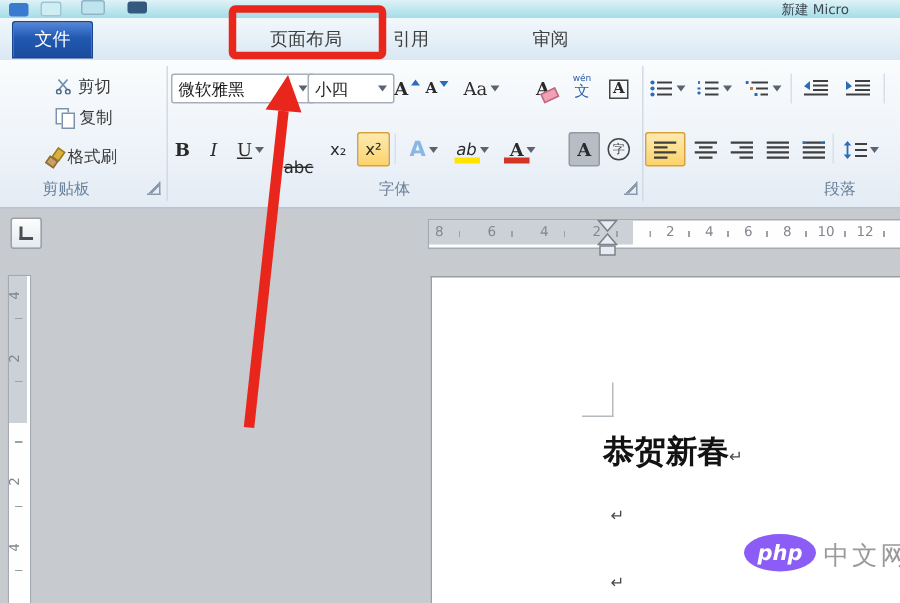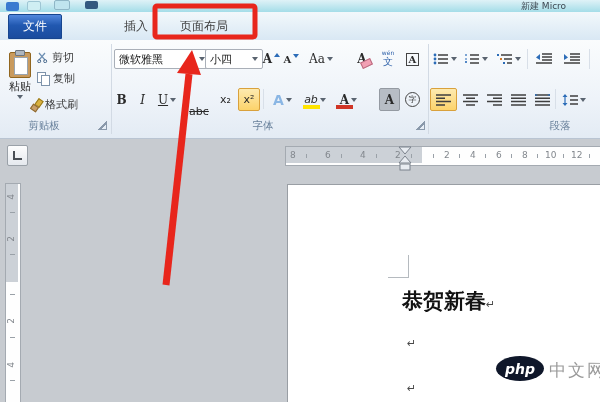--- a/index.html
+++ b/index.html
@@ -79,21 +79,21 @@
   .tabstop{width:7px;height:7px;border-left:2px solid #4a4f55;border-bottom:2px solid #4a4f55;}
 
   
   .page{position:absolute;left:287px;top:184px;width:313px;height:218px;background:#fff;
     border-left:1px solid #999ea4;border-top:1px solid #999ea4;overflow:hidden;}
   .cropmark{position:absolute;left:100px;top:70px;width:20px;height:22px;
     border-right:1px solid #b5babf;border-bottom:1px solid #b5babf;}
   .heading{position:absolute;left:114px;top:102px;font-size:21px;font-weight:bold;color:#121212;white-space:nowrap;}
   .pilcrow{font-size:11px;color:#4a4a4a;font-weight:normal;}
   .pmark{position:absolute;left:119px;font-size:11px;color:#4a4a4a;}
-  .wm-ellipse{position:absolute;left:208px;top:171px;width:48px;height:25px;background:#0f172a;
+  .wm-ellipse{position:absolute;left:208px;top:171px;width:48px;height:25px;background:#8b5cf6;
     border-radius:50%;display:flex;align-items:center;justify-content:center;
     color:#fff;font-style:italic;font-weight:bold;font-size:14px;}
   .wm-text{position:absolute;left:261px;top:174px;font-size:17px;color:#9a9a9a;letter-spacing:2px;white-space:nowrap;}
 
   .overlay{position:absolute;left:0;top:0;z-index:60;pointer-events:none;}
 </style>
 </head>
 <body>
 
 <div id="app">
@@ -101,33 +101,29 @@
   <div class="titlebar">
     <span class="qat-stub" style="left:6px;top:2px;width:13px;height:9px;background:#3a7bd0;"></span>
     <span class="qat-stub" style="left:27px;top:1px;width:12px;height:8px;background:#cfeef3;border:1px solid #9fc6d4;"></span>
     <span class="qat-stub" style="left:54px;top:0px;width:14px;height:8px;background:#bfe4ee;border:1px solid #8fb6c6;"></span>
     <span class="qat-stub" style="left:85px;top:1px;width:13px;height:8px;background:#33597f;"></span>
     <span class="doc-title">新建 Micro</span>
   </div>
 
   <div class="tabstrip">
     <div class="tab file" style="left:8px;width:52px;">文件</div>
-    <div class="tab" style="left:114px;width:44px;">插入</div>
     <div class="tab" style="left:168px;width:72px;">页面布局</div>
+    <div class="tab" style="left:250px;width:48px;">引用</div>
+    <div class="tab" style="left:344px;width:46px;">审阅</div>
   </div>
 
   <div class="ribbon">
     <div class="vsep" style="left:111px;"></div>
     <div class="vsep" style="left:428px;"></div>
 
-    <div class="btn" style="left:2px;top:5px;width:34px;height:58px;flex-direction:column;gap:1px;">
-      <span class="clipboard-ic"></span>
-      <span style="font-size:11px;">粘贴</span>
-      <span class="caret"></span>
-    </div>
     <div class="mini" style="left:37px;top:9px;">
       <svg width="11" height="11" viewBox="0 0 11 11">
         <path d="M2 1 L8 8 M8 1 L2 8" stroke="#6e90b4" stroke-width="1.2" fill="none"></path>
         <circle cx="2.2" cy="9.2" r="1.5" fill="none" stroke="#48688c"></circle>
         <circle cx="8.2" cy="9.2" r="1.5" fill="none" stroke="#48688c"></circle>
       </svg>
       <span>剪切</span>
     </div>
     <div class="mini" style="left:37px;top:30px;">
       <span class="copy-ic">

